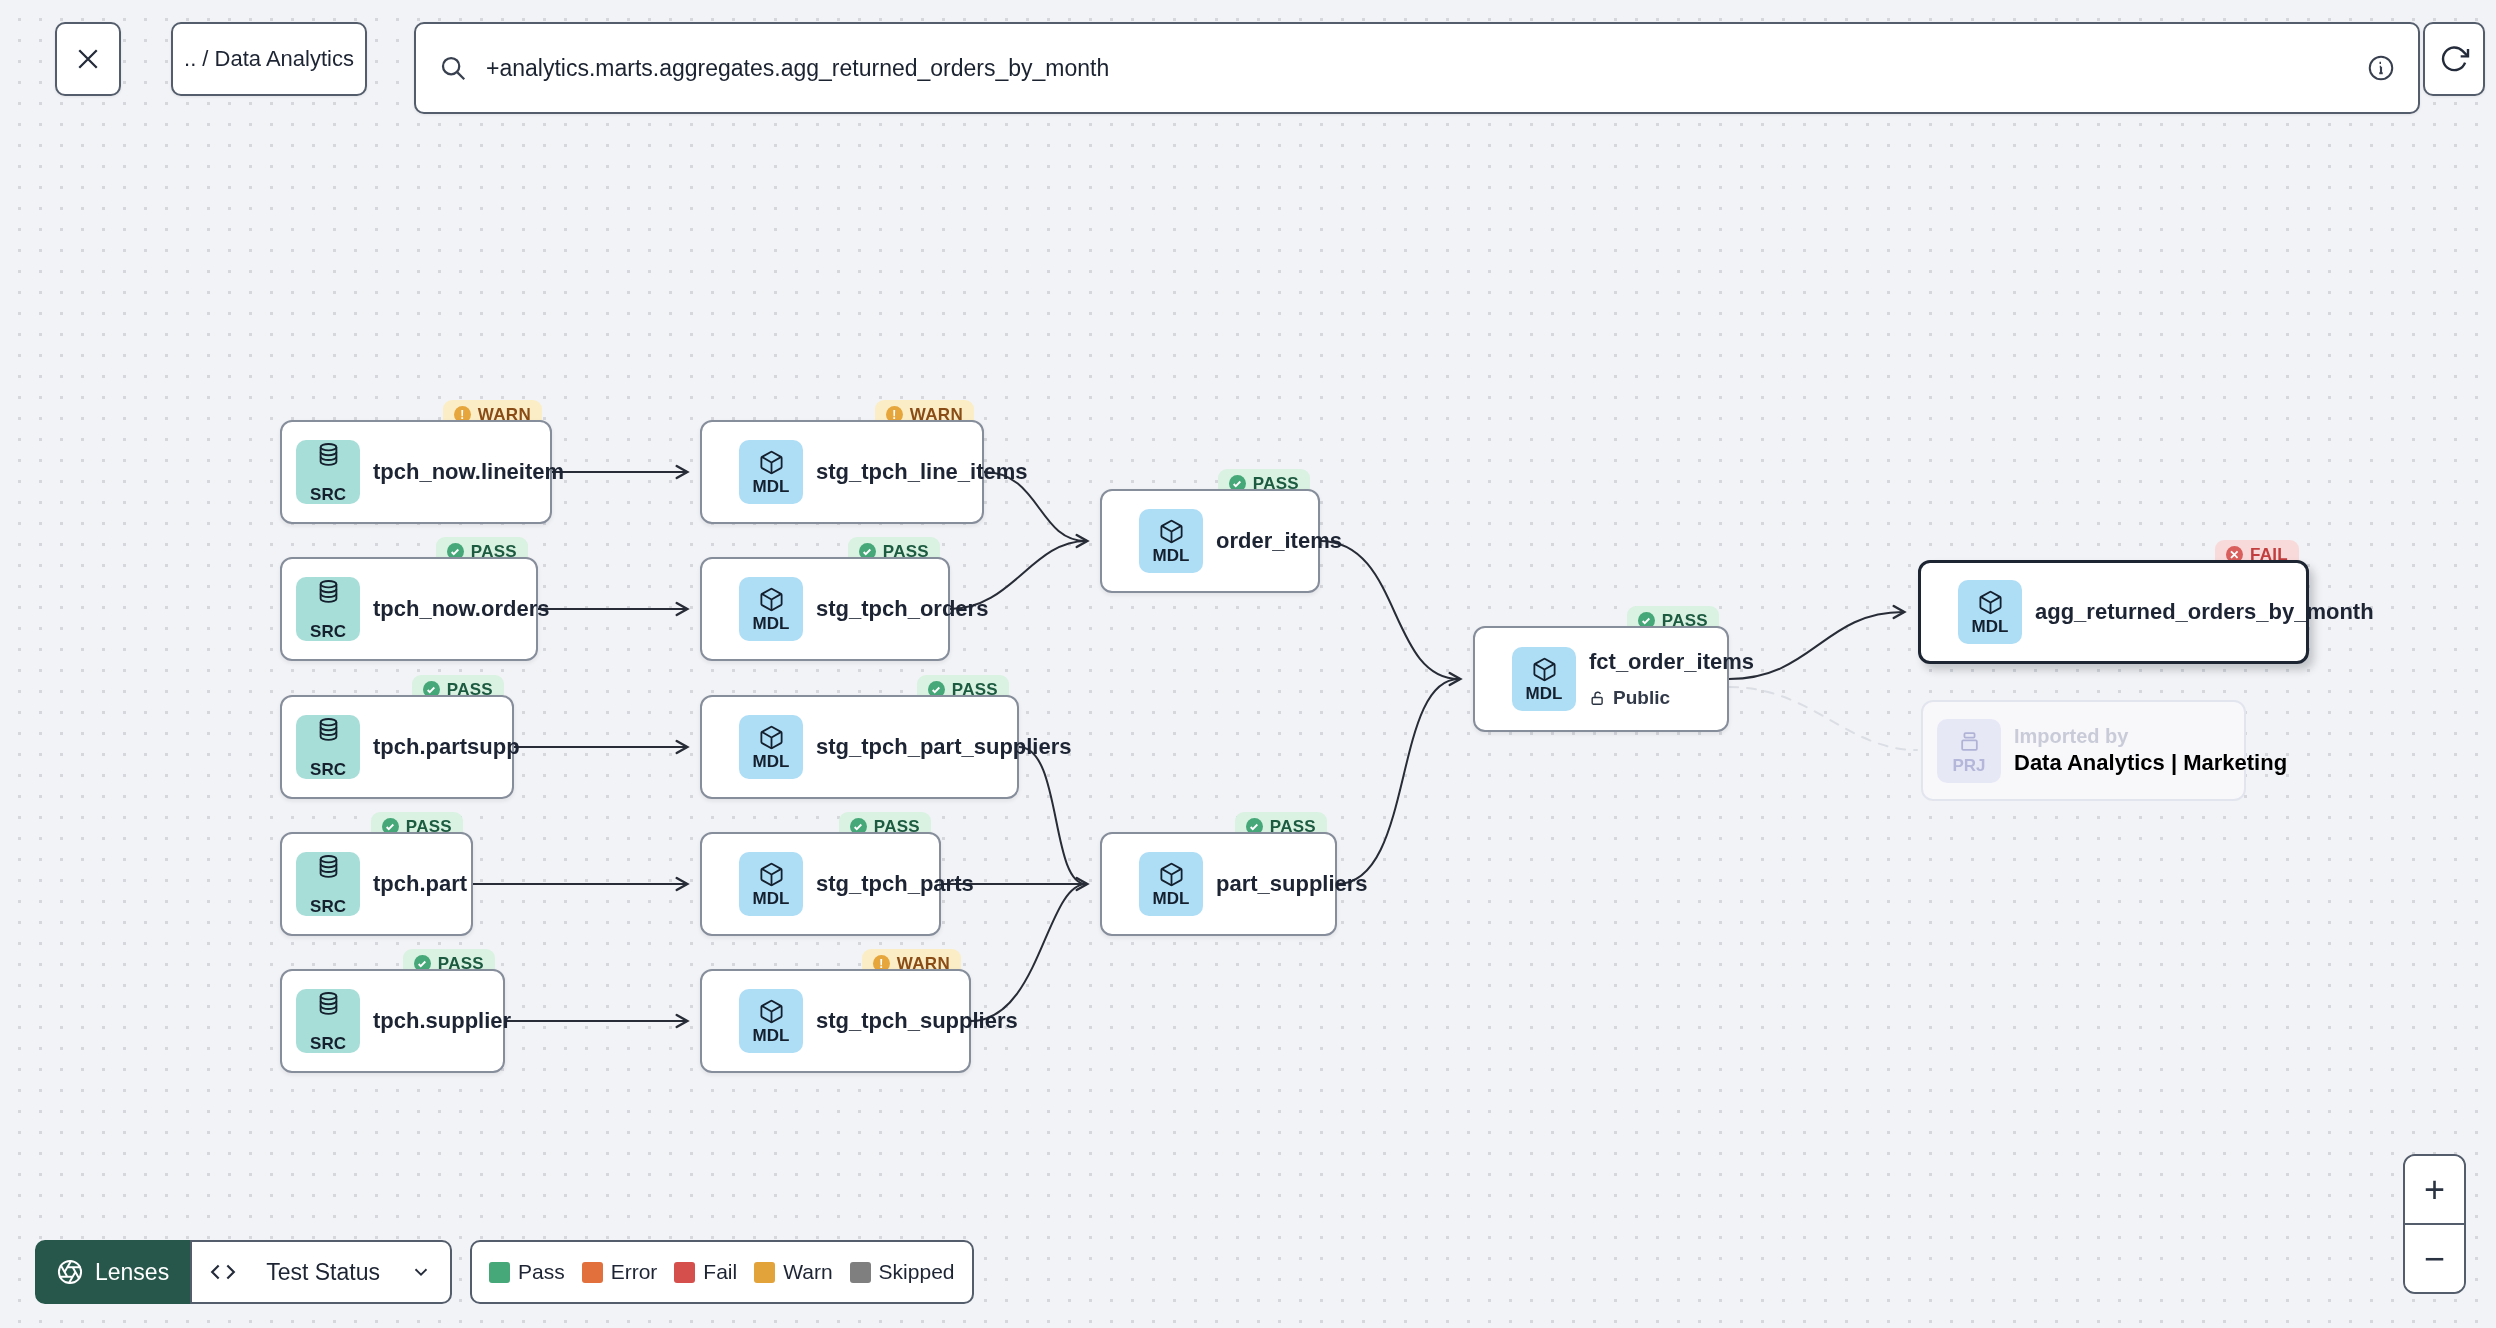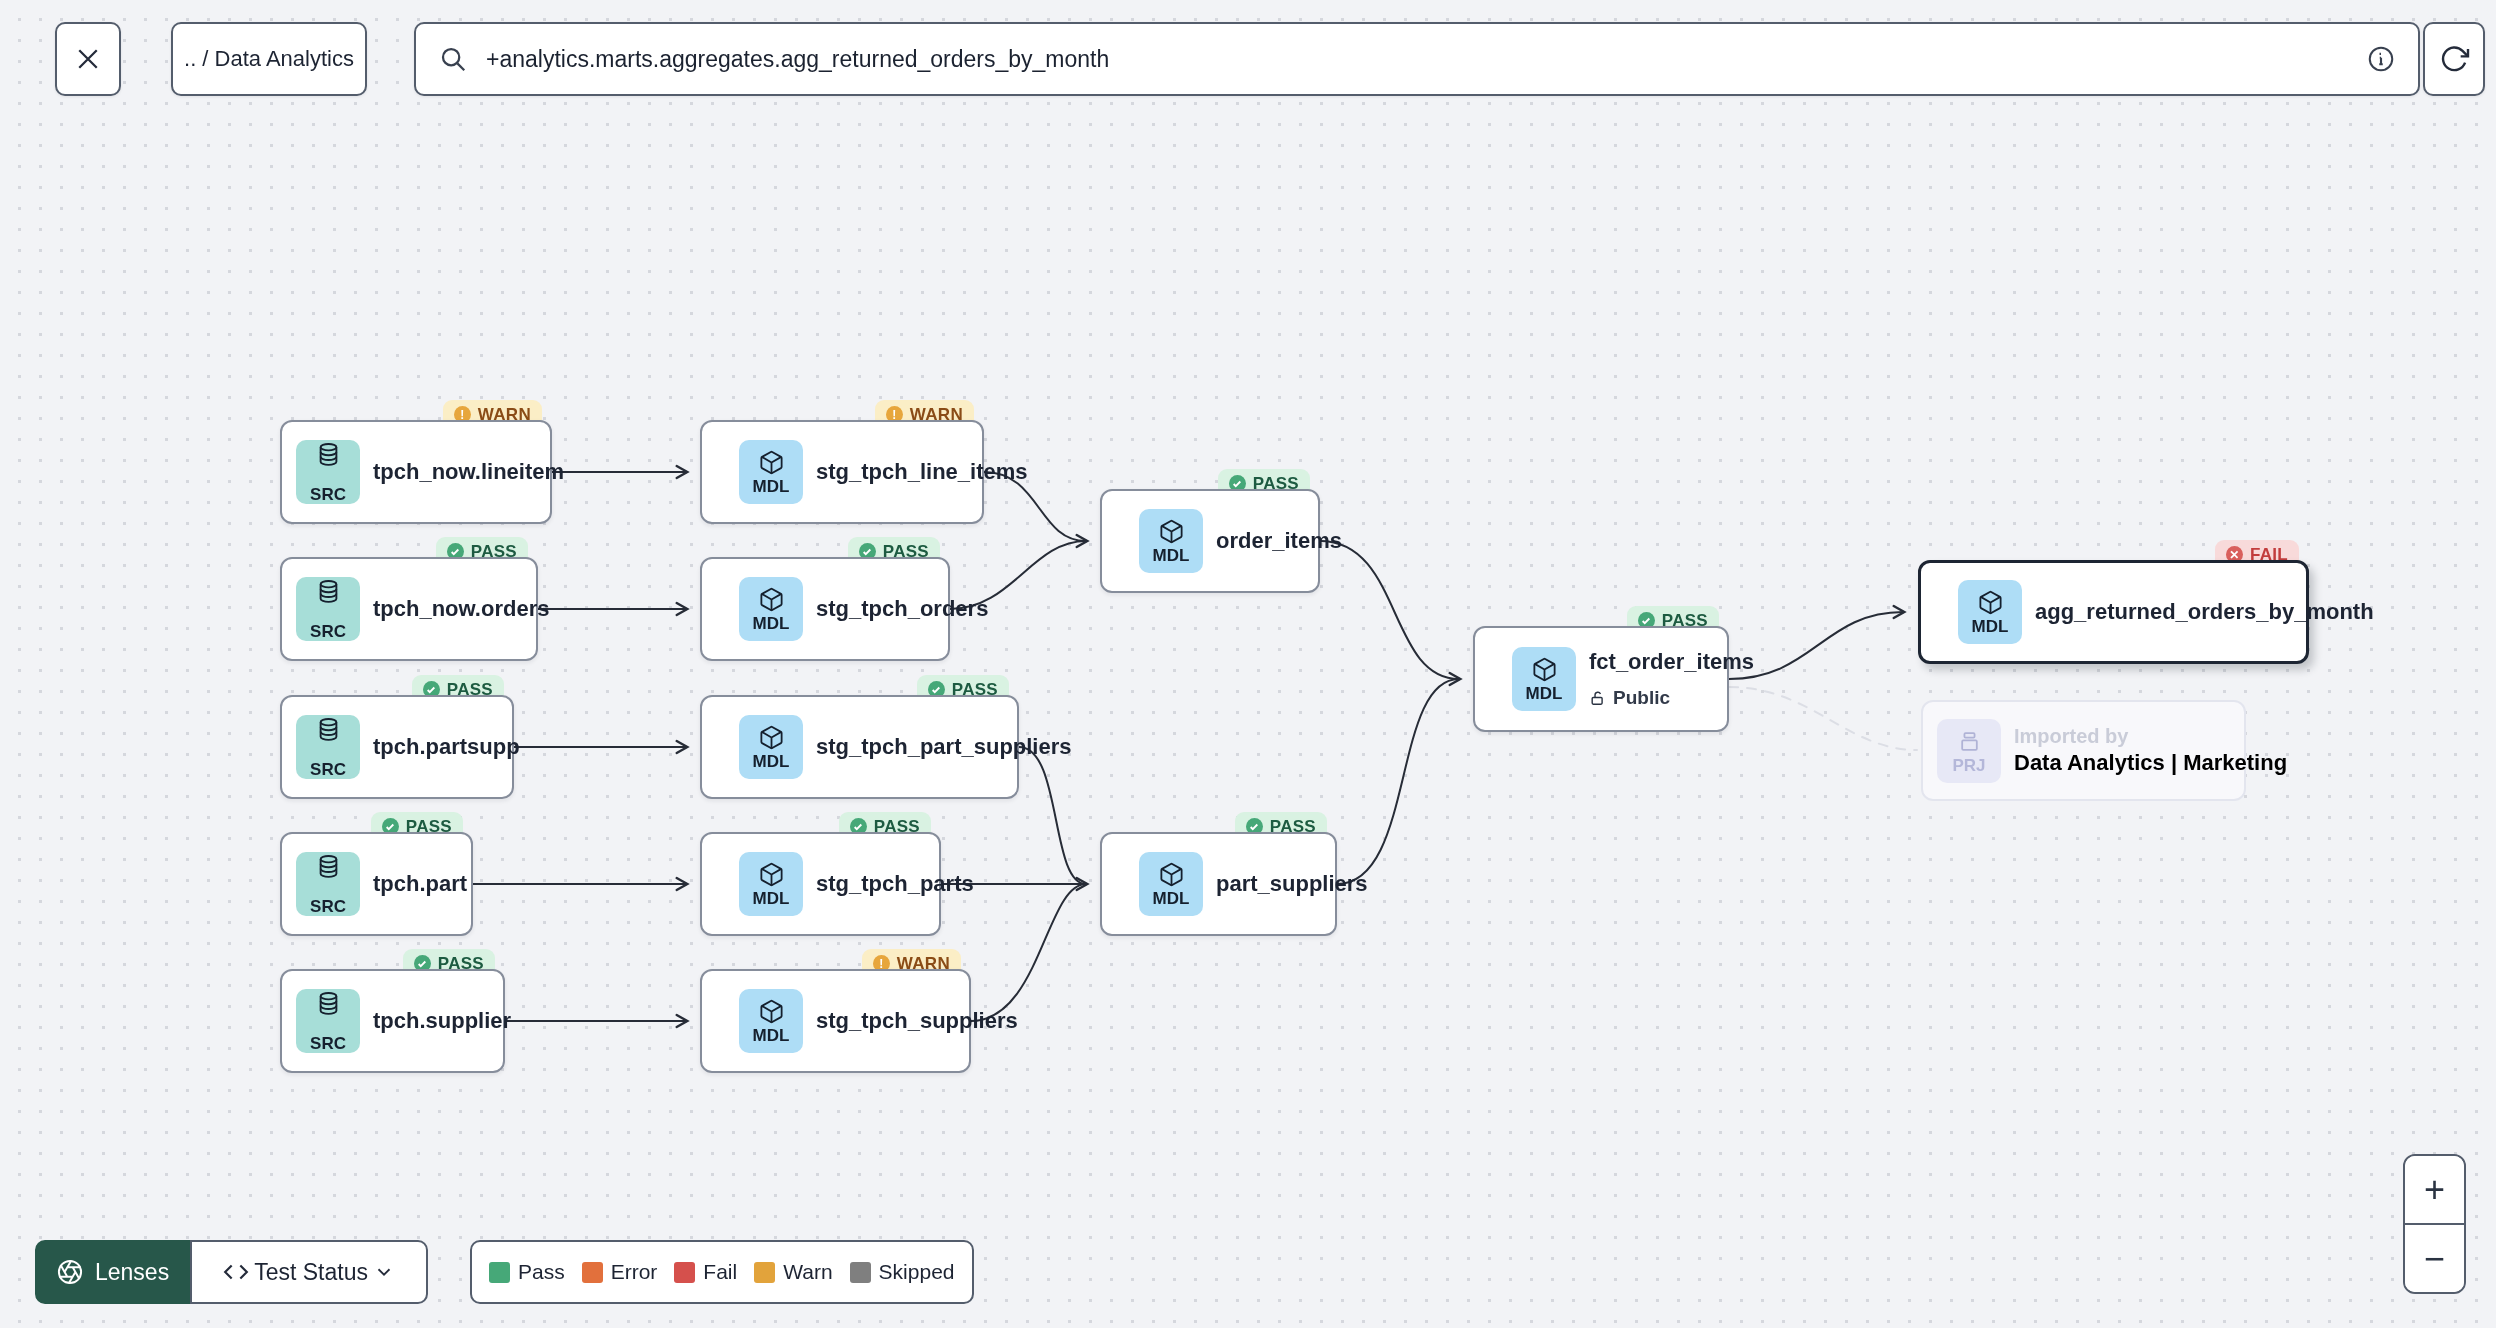--- a/index.html
+++ b/index.html
@@ -10,21 +10,21 @@
     background-image:radial-gradient(circle, var(--dot-grid) 1.6px, transparent 1.8px);
     background-size:21px 21px; background-position:9px 9px;
   }
   
   .tb { position:absolute; z-index:10; background:#fff; border:2px solid var(--control-border);
         border-radius:10px; box-sizing:border-box; display:flex; align-items:center; justify-content:center;
         box-shadow:0 1px 3px rgba(22,28,40,.08); cursor:pointer;margin-left:19px; }
   .tb svg { flex:none; }
   #close-btn   { left:36px;  top:22px; width:66px;  height:74px; }
   #crumb-btn   { left:152px; top:22px; width:196px; height:74px; font-size:22px; color:#1d2433; }
-  #search-bar  { left:395px; top:22px; width:2006px; height:74px; justify-content:flex-end; padding:0 22px; gap:16px; cursor:text; }
+  #search-bar  { left:395px; top:22px; width:2006px; height:92px; justify-content:flex-end; padding:0 22px; gap:16px; cursor:text; }
   #search-input{ flex:1; border:none; outline:none; font-family:"Liberation Sans",sans-serif;
                  font-size:23px; color:#1b2230; background:transparent; }
   #refresh-btn { left:2404px; top:22px; width:62px; height:74px; }
   
   #edge-layer { position:absolute; left:0; top:0; z-index:1; }
   .edge { fill:none; stroke:var(--edge); stroke-width:2; stroke-linecap:round; }
   .edge.dashed { stroke:var(--edge-dashed); stroke-dasharray:9 9; }
   .node { position:absolute; z-index:2; cursor:pointer; }
   .node-body { position:relative; z-index:1; height:100%; box-sizing:border-box; background:#fff;
                border:2px solid var(--node-border); border-radius:12px; display:flex; align-items:center;
@@ -52,21 +52,21 @@
   .faded .ntitle { color:#000000; }
   .nsub { display:flex; align-items:center; gap:7px; font-size:19px; color:#323a49; margin-top:12px; }
   .nsub svg { width:17px; height:17px; }
   
   .bottom { position:absolute; z-index:10; }
   #lens-group { left:35px; top:1240px; height:64px; display:flex; }
   #lenses-btn { display:flex; align-items:center; gap:11px; padding:0 19px; background:var(--lenses-bg);
                 color:#fff; font-size:23px; border:2px solid var(--lenses-bg); border-radius:10px 0 0 10px;
                 box-sizing:border-box; cursor:pointer; }
   #lenses-btn svg { width:28px; height:28px; }
-  #lens-select { display:flex; align-items:center; gap:5px; padding:0 31px; background:#fff;
+  #lens-select { display:flex; align-items:center; gap:30px; padding:0 18px; background:#fff;
                  border:2px solid var(--control-border); border-radius:0 10px 10px 0; box-sizing:border-box;
                  font-size:23px; color:#1d2433; cursor:pointer; }
   #legend { left:470px; top:1240px; height:64px; display:flex; align-items:center; gap:17px; padding:0 17px;
             background:#fff; border:2px solid var(--control-border); border-radius:10px; box-sizing:border-box; }
   .lg-item { display:flex; align-items:center; gap:8px; font-size:21px; color:#1d2433; }
   .lg-sq { width:21px; height:21px; border-radius:3px; flex:none; }
   #zoomctl { left:2403px; top:1154px; width:63px; height:140px; background:#fff;
              border:2px solid var(--control-border); border-radius:12px; box-sizing:border-box;
              display:flex; flex-direction:column; overflow:hidden; }
   .zbtn { flex:1; display:flex; align-items:center; justify-content:center; font-size:36px; font-weight:300;

